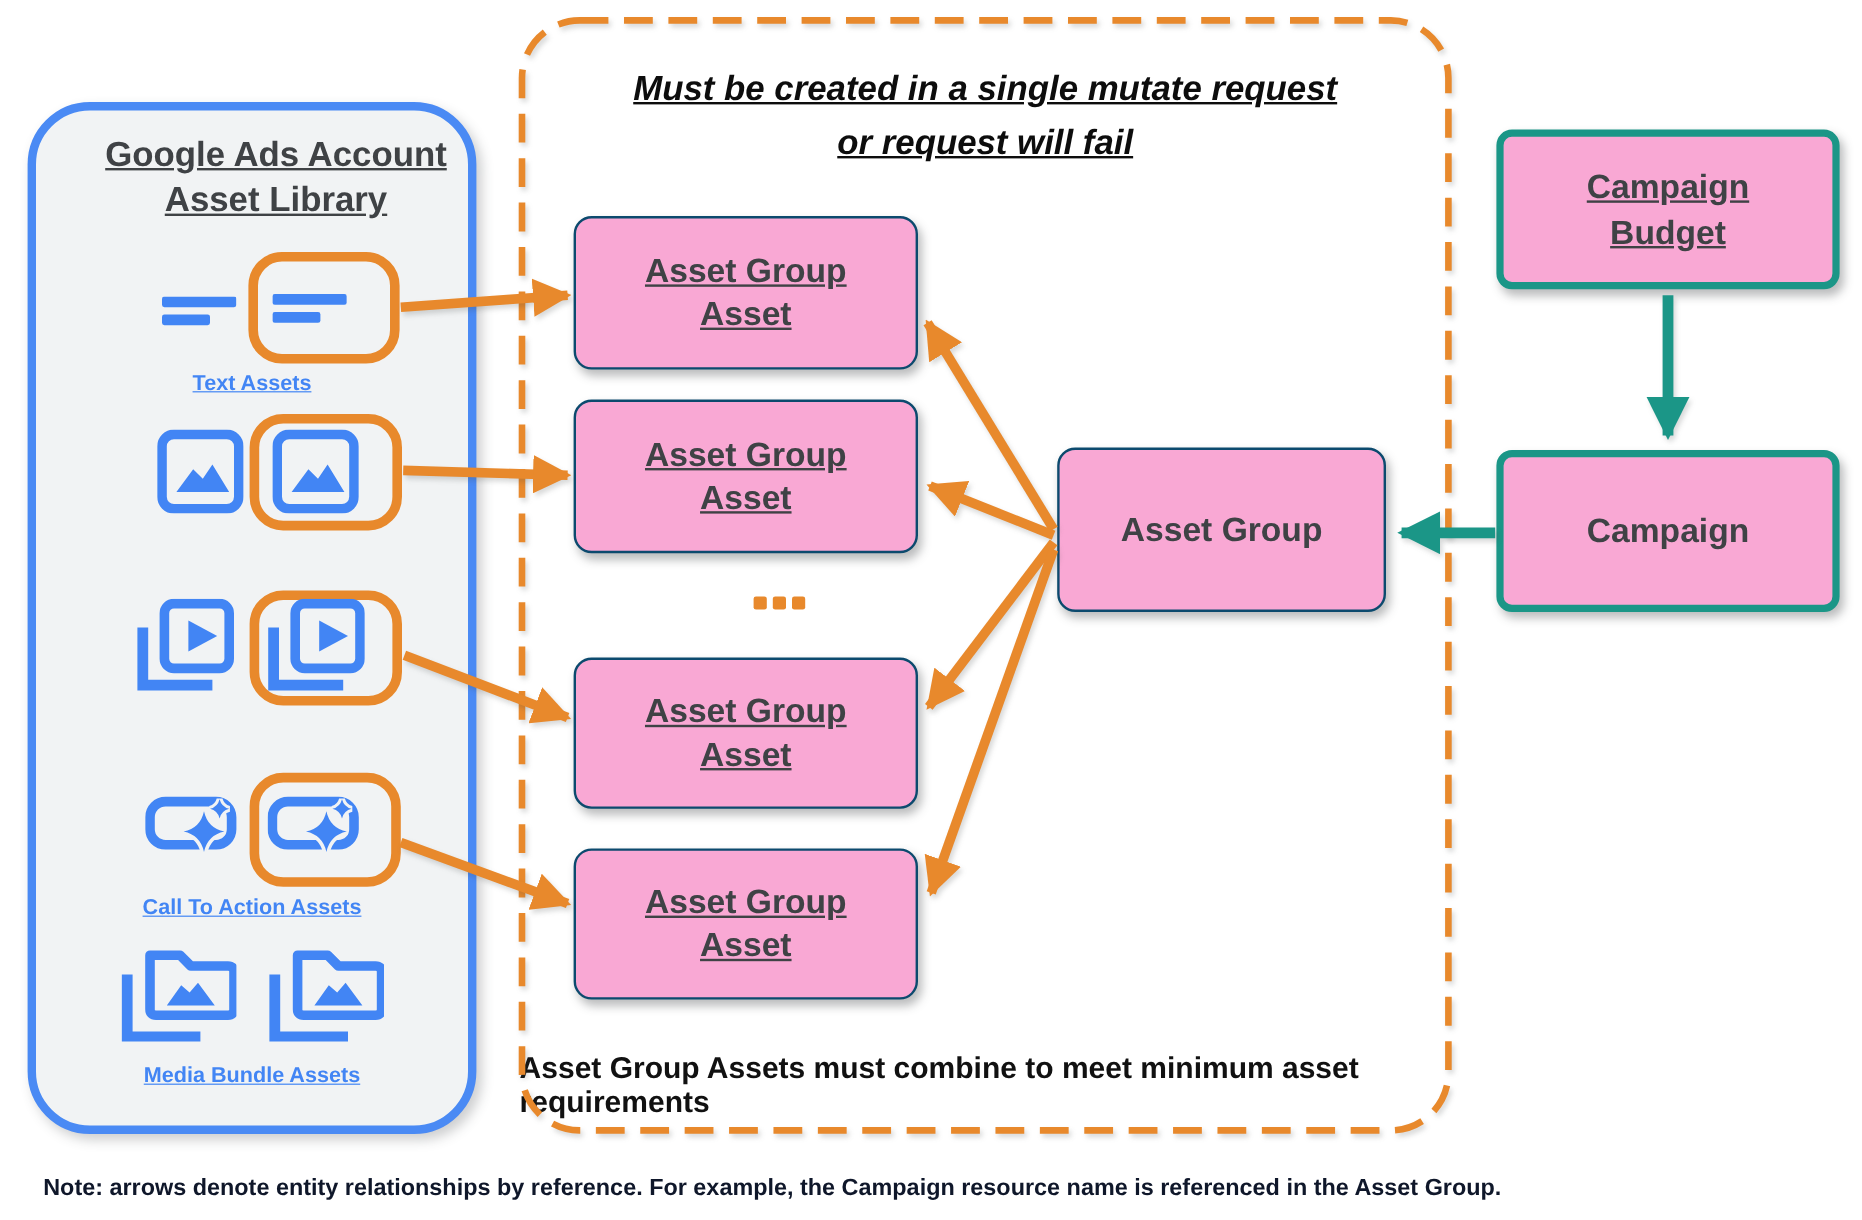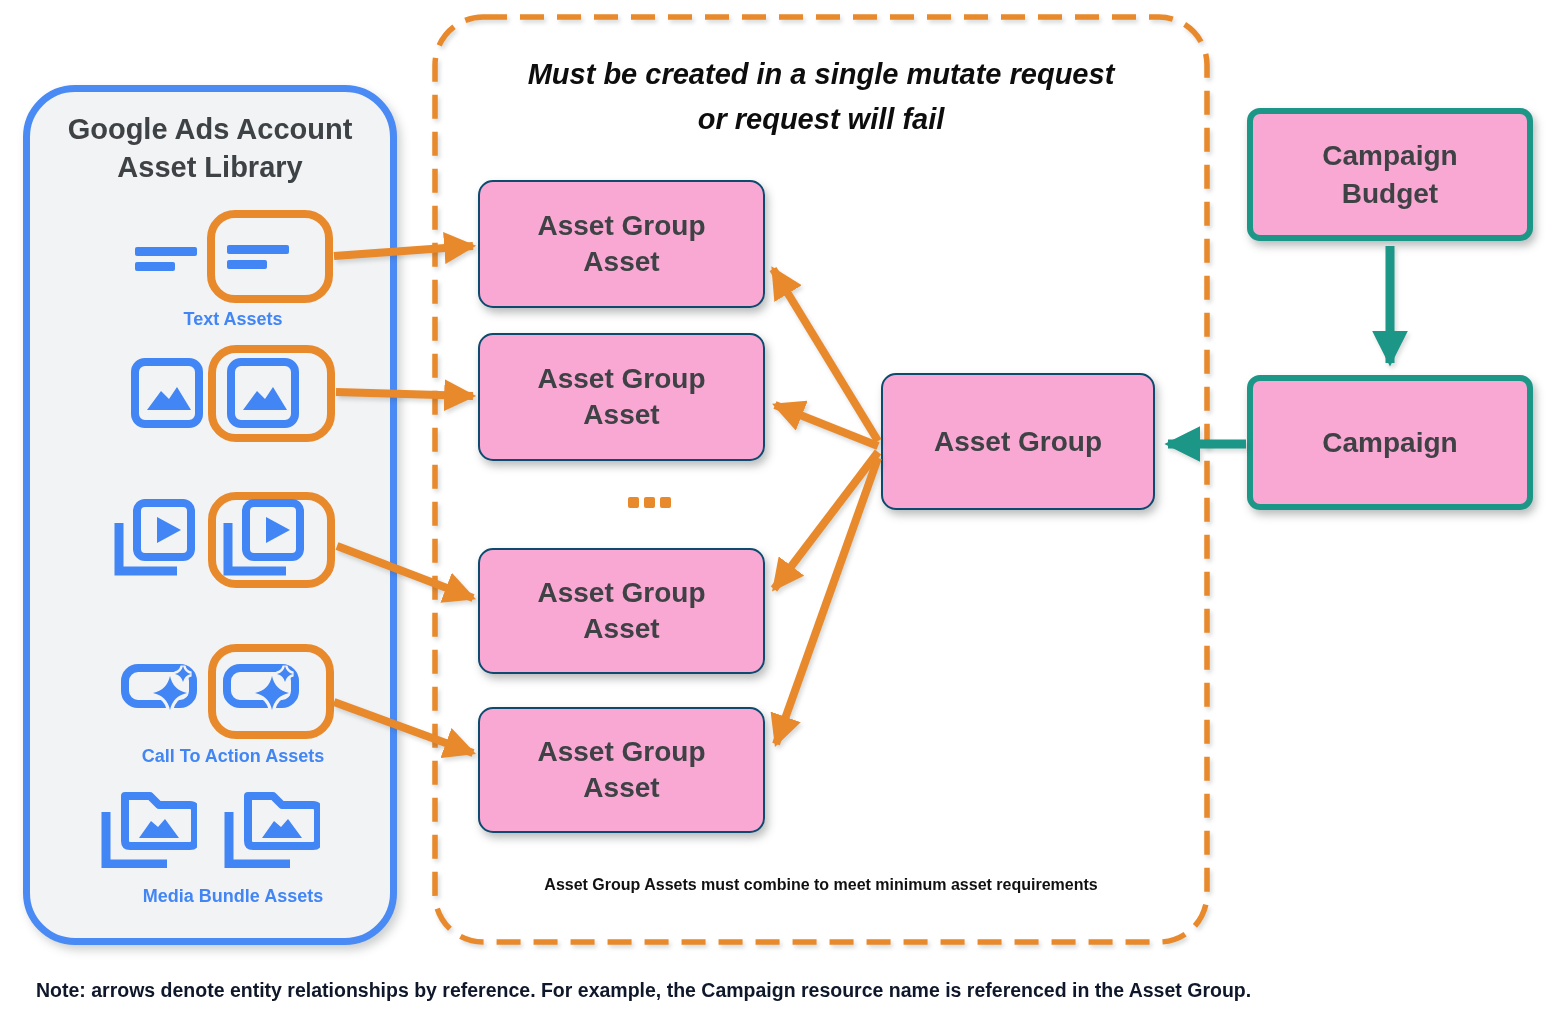--- a/index.html
+++ b/index.html
@@ -1,34 +1,34 @@
 <!DOCTYPE html>
 <html><head>
 <meta charset="utf-8">
 <style>
   html,body{margin:0;padding:0;background:#ffffff;}
   #stage{
     position:relative;width:1552px;height:1017px;background:#ffffff;
     font-family:"Liberation Sans",sans-serif;overflow:hidden;
   }
-  .pre{white-space:pre-line;}
+  .pre{white-space:pre-line;text-decoration:underline;}
 
   
   .library-panel{
     position:absolute;left:23px;top:85px;width:374px;height:860px;
     box-sizing:border-box;background:#F1F3F4;border:7px solid #4A8AF4;
     border-radius:52px;box-shadow:4px 5px 10px rgba(60,64,67,.25);
   }
   .library-title{
     position:absolute;left:23px;top:110px;width:374px;text-align:center;
-    font-size:29px;font-weight:bold;color:#3F4245;line-height:38px;
+    font-size:29px;font-weight:bold;color:#3F4245;line-height:38px;padding-left:20px;
   }
   .asset-label{
     position:absolute;left:23px;width:374px;text-align:center;
-    font-size:18px;font-weight:bold;color:#4285F4;padding-left:23px;
+    font-size:18px;font-weight:bold;color:#4285F4;
   }
   .icon{position:absolute;}
   .orange-frame{
     position:absolute;box-sizing:border-box;border:8px solid #E8892C;border-radius:28px;
   }
 
   
   .node{
     position:absolute;box-sizing:border-box;background:#f9a8d4;
     display:flex;align-items:center;justify-content:center;text-align:center;
@@ -36,22 +36,22 @@
     box-shadow:3px 5px 8px rgba(60,64,67,.35);
   }
   .node.orange{border:2px solid #0c4a6e;border-radius:15px;}
   .node.teal{border:6px solid #1B9687;border-radius:13px;}
 
   .mutate-title{
     position:absolute;left:433px;top:52px;width:776px;text-align:center;
     font-size:29px;font-weight:bold;font-style:italic;color:#0d0d0d;line-height:45px;
   }
   .mutate-footer{
-    position:absolute;left:433px;top:876px;width:776px;text-align:center;
-    font-size:16px;font-weight:bold;color:#111111;
+    position:absolute;left:433px;top:876px;width:776px;
+    font-size:25px;font-weight:bold;color:#111111;
   }
   .ellipsis-dots{position:absolute;left:628px;top:497px;display:flex;gap:5px;}
   .ellipsis-dots .dot{width:11px;height:11px;background:#E8892C;border-radius:2px;}
   .sr{position:absolute;width:1px;height:1px;overflow:hidden;clip:rect(0 0 0 0);white-space:nowrap;}
 
   .note-text{
     position:absolute;left:36px;top:979px;width:1480px;
     font-size:19.5px;font-weight:bold;color:#0f172a;
   }
 

